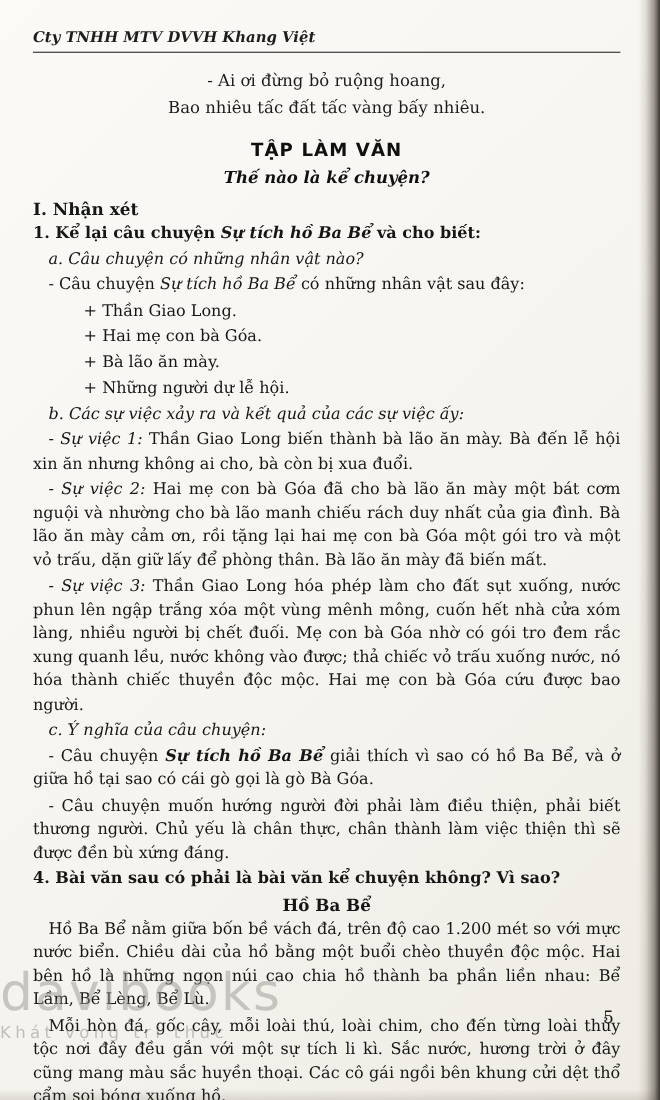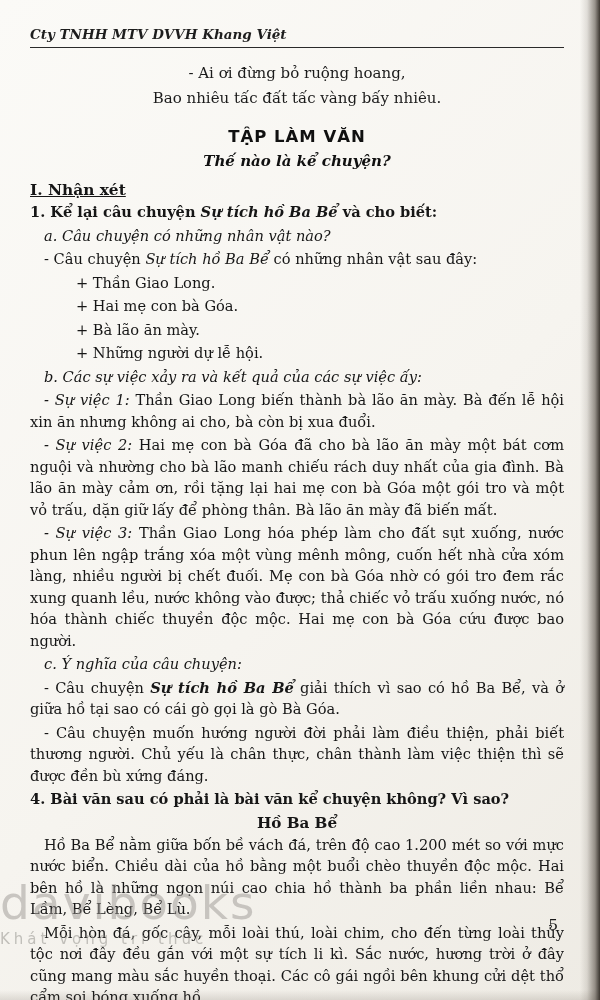--- a/index.html
+++ b/index.html
@@ -17,21 +17,21 @@
   .scan-bottom {
     position:absolute; left:0; right:0; bottom:0; height:10px; z-index:5;
     background:linear-gradient(to bottom, rgba(120,110,100,0) 0%, rgba(110,100,90,0.18) 100%);
   }
   .content { position:relative; padding:26px 36px 0 30px; z-index:1; }
   .header-text { display:block; font-style:italic; font-weight:bold; font-size:13.5px; color:#1d1d1d; }
   .header-rule { border-bottom:1.6px solid #2a2a2a; margin-top:5px; }
   .epigraph { margin-top:13px; text-align:center; font-size:15px; line-height:25px; color:#1b1b1b; }
   .title { text-align:center; font-family:"DejaVu Sans","Liberation Sans",sans-serif; font-size:16.5px; font-weight:bold; letter-spacing:1px; margin-top:16px; color:#101010; }
   .subtitle { text-align:center; font-size:15px; font-weight:bold; font-style:italic; margin-top:6px; color:#101010; }
-  .h-sect { font-weight:bold; font-size:15.4px; margin-top:11px;text-decoration:underline; }
+  .h-sect { font-weight:bold; font-size:15.4px; margin-top:11px; }
   .p { font-size:14.6px; line-height:21.5px; text-align:justify; margin-top:2px; }
   .ind { text-indent:14px; }
   .it { font-style:italic; }
   .b  { font-weight:bold; }
   .bi { font-weight:bold; font-style:italic; }
   .plus { margin-left:46px; text-align:left; }
   .story-title { text-align:center; font-weight:bold; font-size:15.2px; margin-top:4px; }
   .watermark { position:absolute; left:0; right:0; top:878px; text-align:left; z-index:4; pointer-events:none; }
   .wm-main { font-family:"DejaVu Sans","Liberation Sans",sans-serif; font-size:47px; color:rgba(150,147,142,0.48); letter-spacing:2px; line-height:50px; }
   .wm-sub  { font-family:"DejaVu Sans","Liberation Sans",sans-serif; font-size:15px; color:rgba(150,147,142,0.55); letter-spacing:4px; margin-top:2px; }

